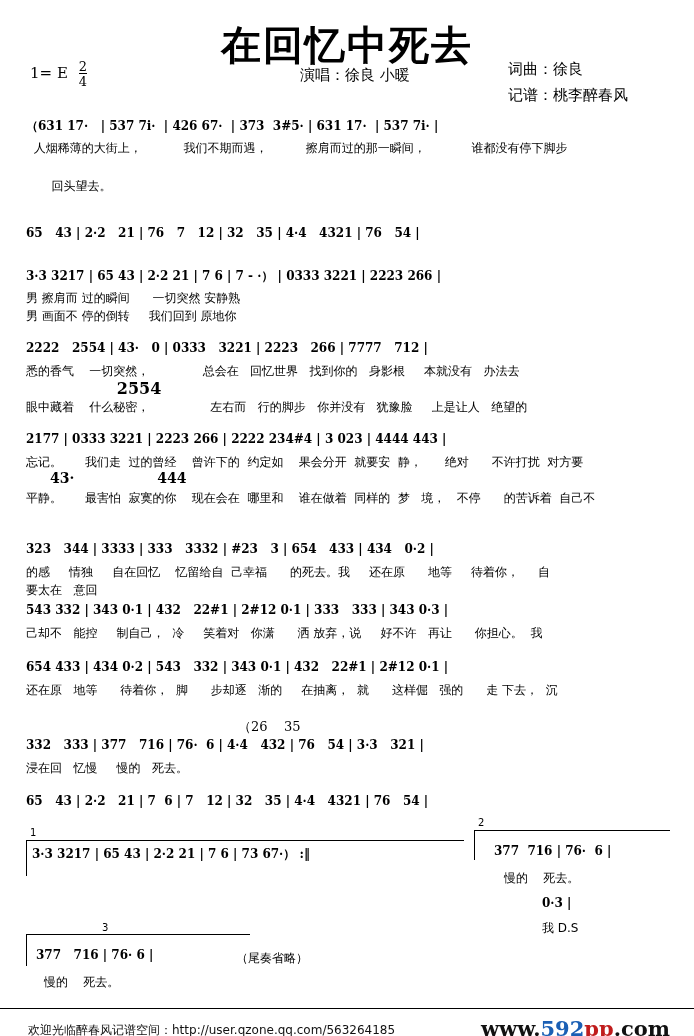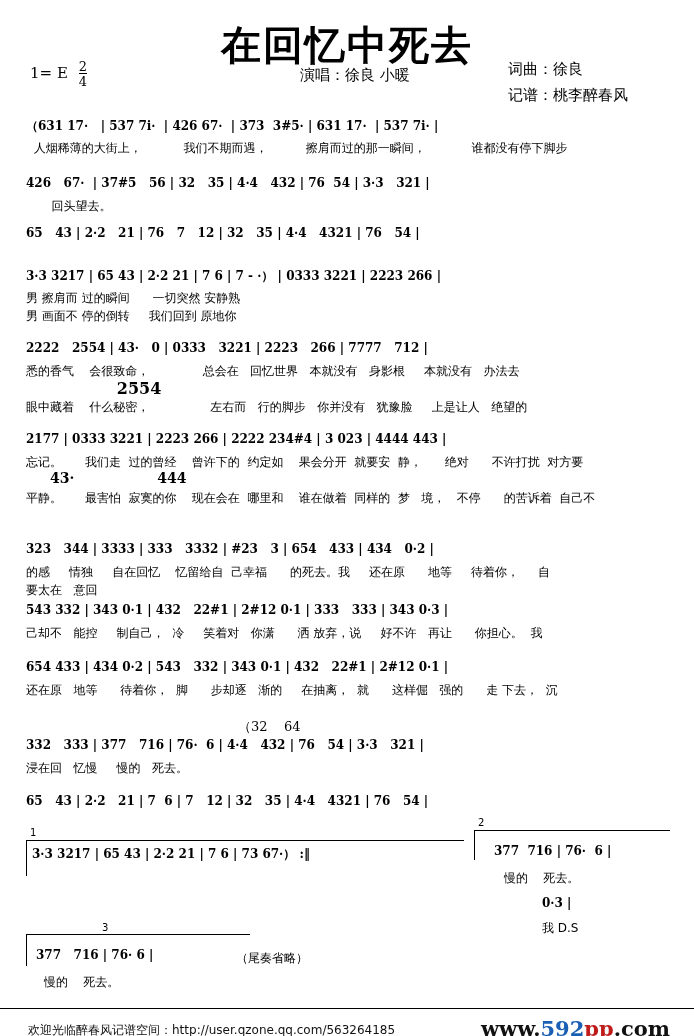--- a/index.html
+++ b/index.html
@@ -100,38 +100,37 @@
   <div class="credit singer">演唱：徐良 小暖</div>
   <div class="credit writer">词曲：徐良</div>
   <div class="credit notator">记谱：桃李醉春风</div>
 
   <div class="sys" style="top:118px;">
     <div class="notes">（631 17·   | 537 7i·  | 426 67·  | 373  3#5· | 631 17·  | 537 7i· |</div>
     <div class="lyric">  人烟稀薄的大街上，           我们不期而遇，          擦肩而过的那一瞬间，            谁都没有停下脚步</div>
   </div>
 
   <div class="sys" style="top:176px;">
-    <div class="notes">426   67·  | 37#5   56 | 32   35 | 4·4   432 | 76  54 | 3·3   321 |</div>
     <div class="lyric indent">   回头望去。</div>
   </div>
 
   <div class="sys" style="top:226px;">
     <div class="notes">65   43 | 2·2   21 | 76   7   12 | 32   35 | 4·4   4321 | 76   54 |</div>
     <div class="lyric"></div>
   </div>
 
   <div class="sys" style="top:268px;">
     <div class="notes">3·3 3217 | 65 43 | 2·2 21 | 7 6 | 7 - ·） | 0333 3221 | 2223 266 |</div>
     <div class="lyric" style="">男 擦肩而 过的瞬间      一切突然 安静熟</div>
     <div class="lyric">男 画面不 停的倒转     我们回到 原地你</div>
   </div>
 
   <div class="sys" style="top:341px;">
     <div class="notes">2222   2554 | 43·   0 | 0333   3221 | 2223   266 | 7777   712 |</div>
-    <div class="lyric">悉的香气    会很致命，              总会在   回忆世界   本就没有   身影根     本就没有   办法去</div>
+    <div class="lyric">悉的香气    一切突然，              总会在   回忆世界   找到你的   身影根     本就没有   办法去</div>
     <div class="sub">            2554</div>
     <div class="lyric">眼中藏着    什么秘密，                左右而   行的脚步   你并没有   犹豫脸     上是让人   绝望的</div>
   </div>
 
   <div class="sys" style="top:432px;">
     <div class="notes">2177 | 0333 3221 | 2223 266 | 2222 234#4 | 3 023 | 4444 443 |</div>
     <div class="lyric">忘记。      我们走  过的曾经    曾许下的  约定如    果会分开  就要安  静，      绝对      不许打扰  对方要</div>
     <div class="sub" style="font-size:14px;">43·                 444</div>
     <div class="lyric">平静。      最害怕  寂寞的你    现在会在  哪里和    谁在做着  同样的  梦   境，   不停      的苦诉着  自己不</div>
   </div>
@@ -146,21 +145,21 @@
     <div class="notes">543 332 | 343 0·1 | 432   22#1 | 2#12 0·1 | 333   333 | 343 0·3 |</div>
     <div class="lyric">己却不   能控     制自己，  冷     笑着对   你潇      洒 放弃，说     好不许   再让      你担心。  我</div>
   </div>
 
   <div class="sys" style="top:660px;">
     <div class="notes">654 433 | 434 0·2 | 543   332 | 343 0·1 | 432   22#1 | 2#12 0·1 |</div>
     <div class="lyric">还在原   地等      待着你，  脚      步却逐   渐的     在抽离，  就      这样倔   强的      走 下去，  沉</div>
   </div>
 
   <div class="sys" style="top:718px;">
-    <div class="notes" style="font-size:13px;font-weight:normal;padding-left:212px;">（32    64</div>
+    <div class="notes" style="font-size:13px;font-weight:normal;padding-left:212px;">（26    35</div>
     <div class="notes">332   333 | 377   716 | 76·  6 | 4·4   432 | 76   54 | 3·3   321 |</div>
     <div class="lyric">浸在回   忆慢     慢的   死去。</div>
   </div>
 
   <div class="sys" style="top:794px;">
     <div class="notes">65   43 | 2·2   21 | 7  6 | 7   12 | 32   35 | 4·4   4321 | 76   54 |</div>
     <div class="lyric"></div>
   </div>
 
   <div class="sys" style="top:836px;height:96px;">

